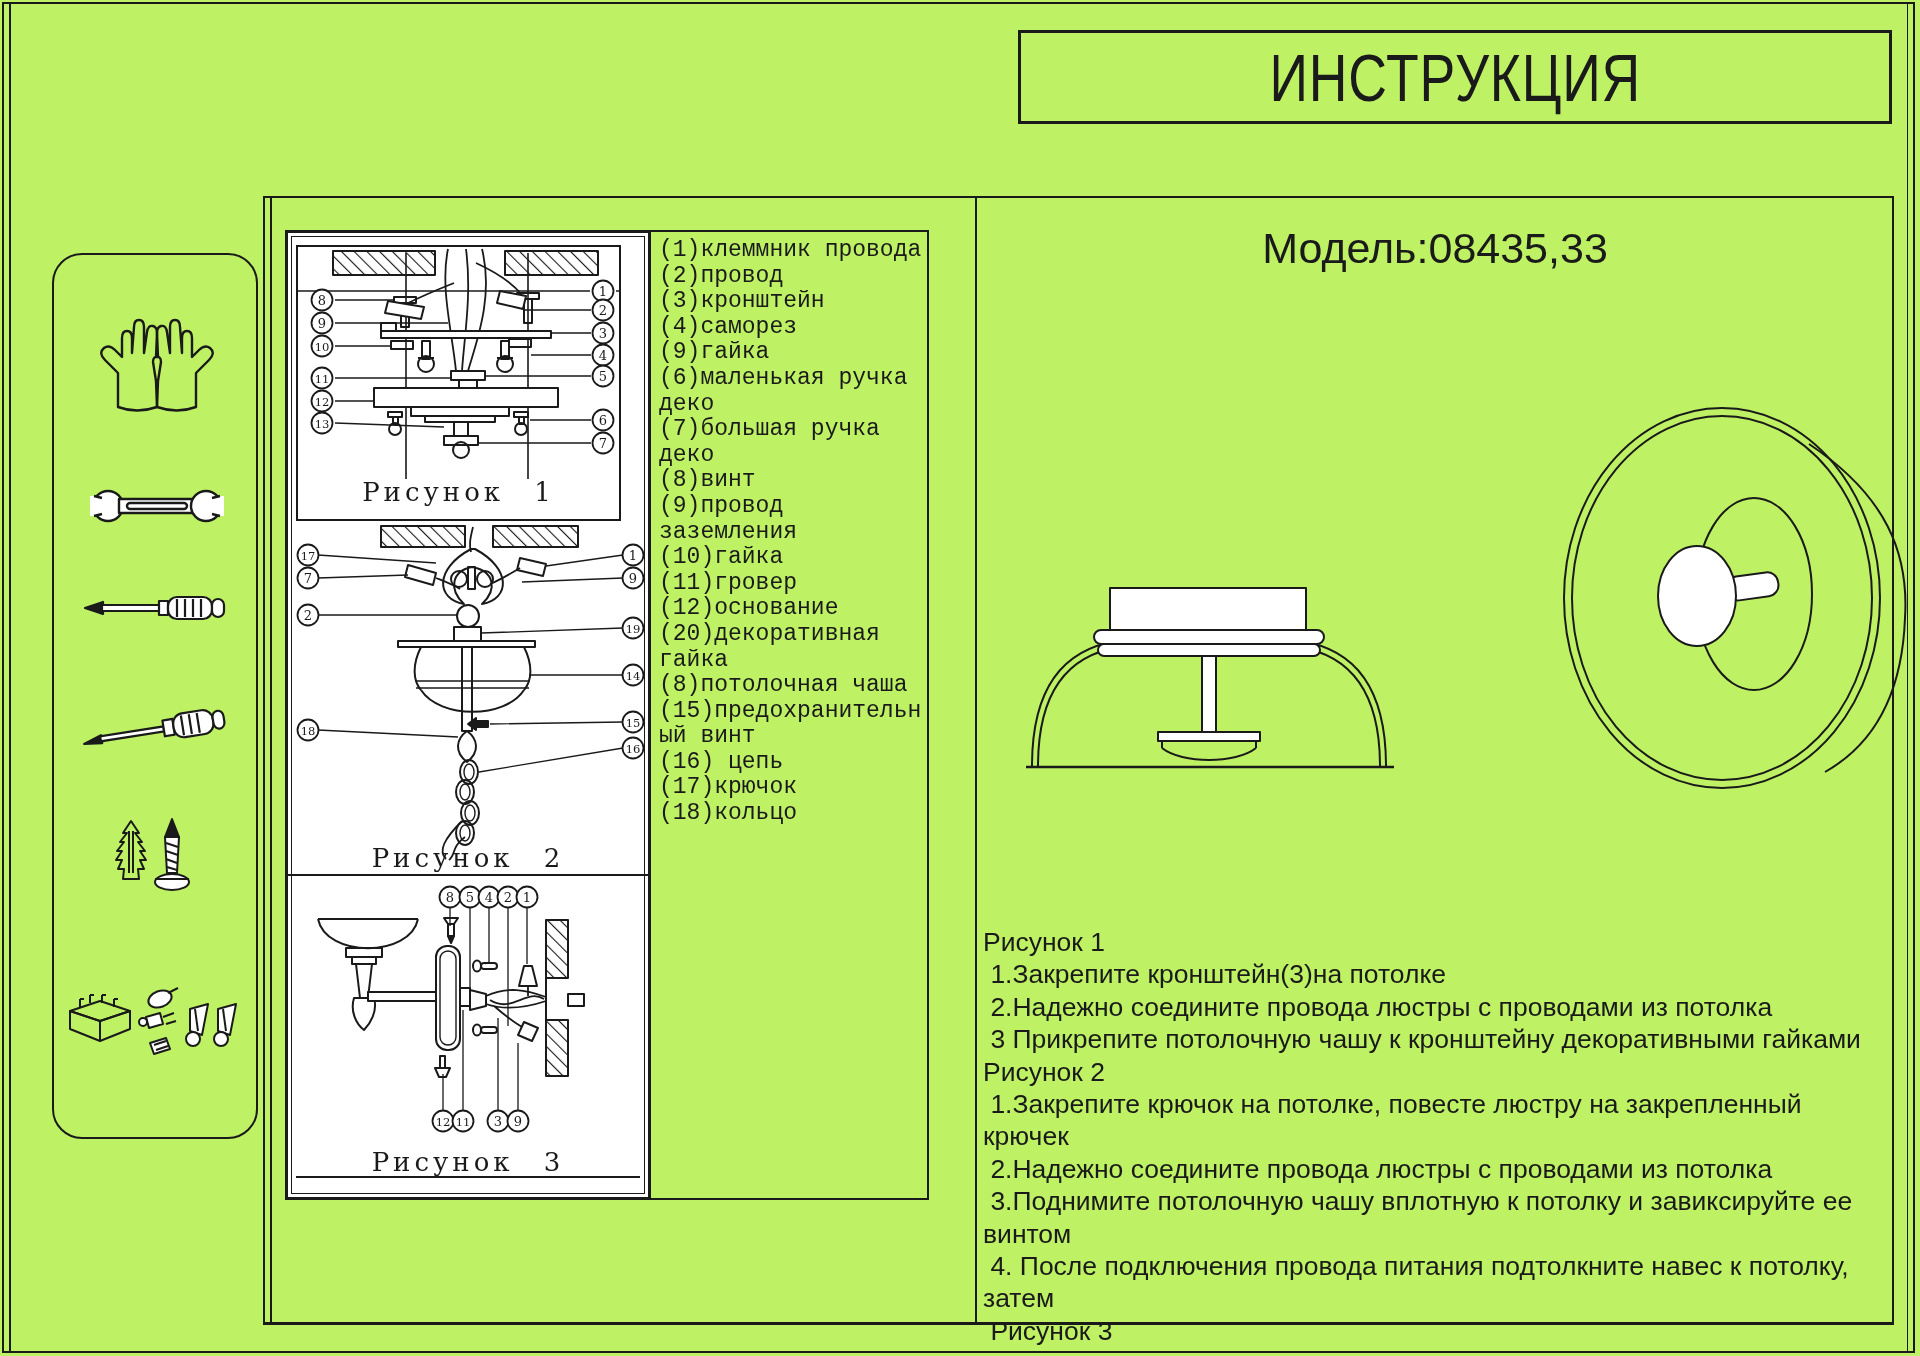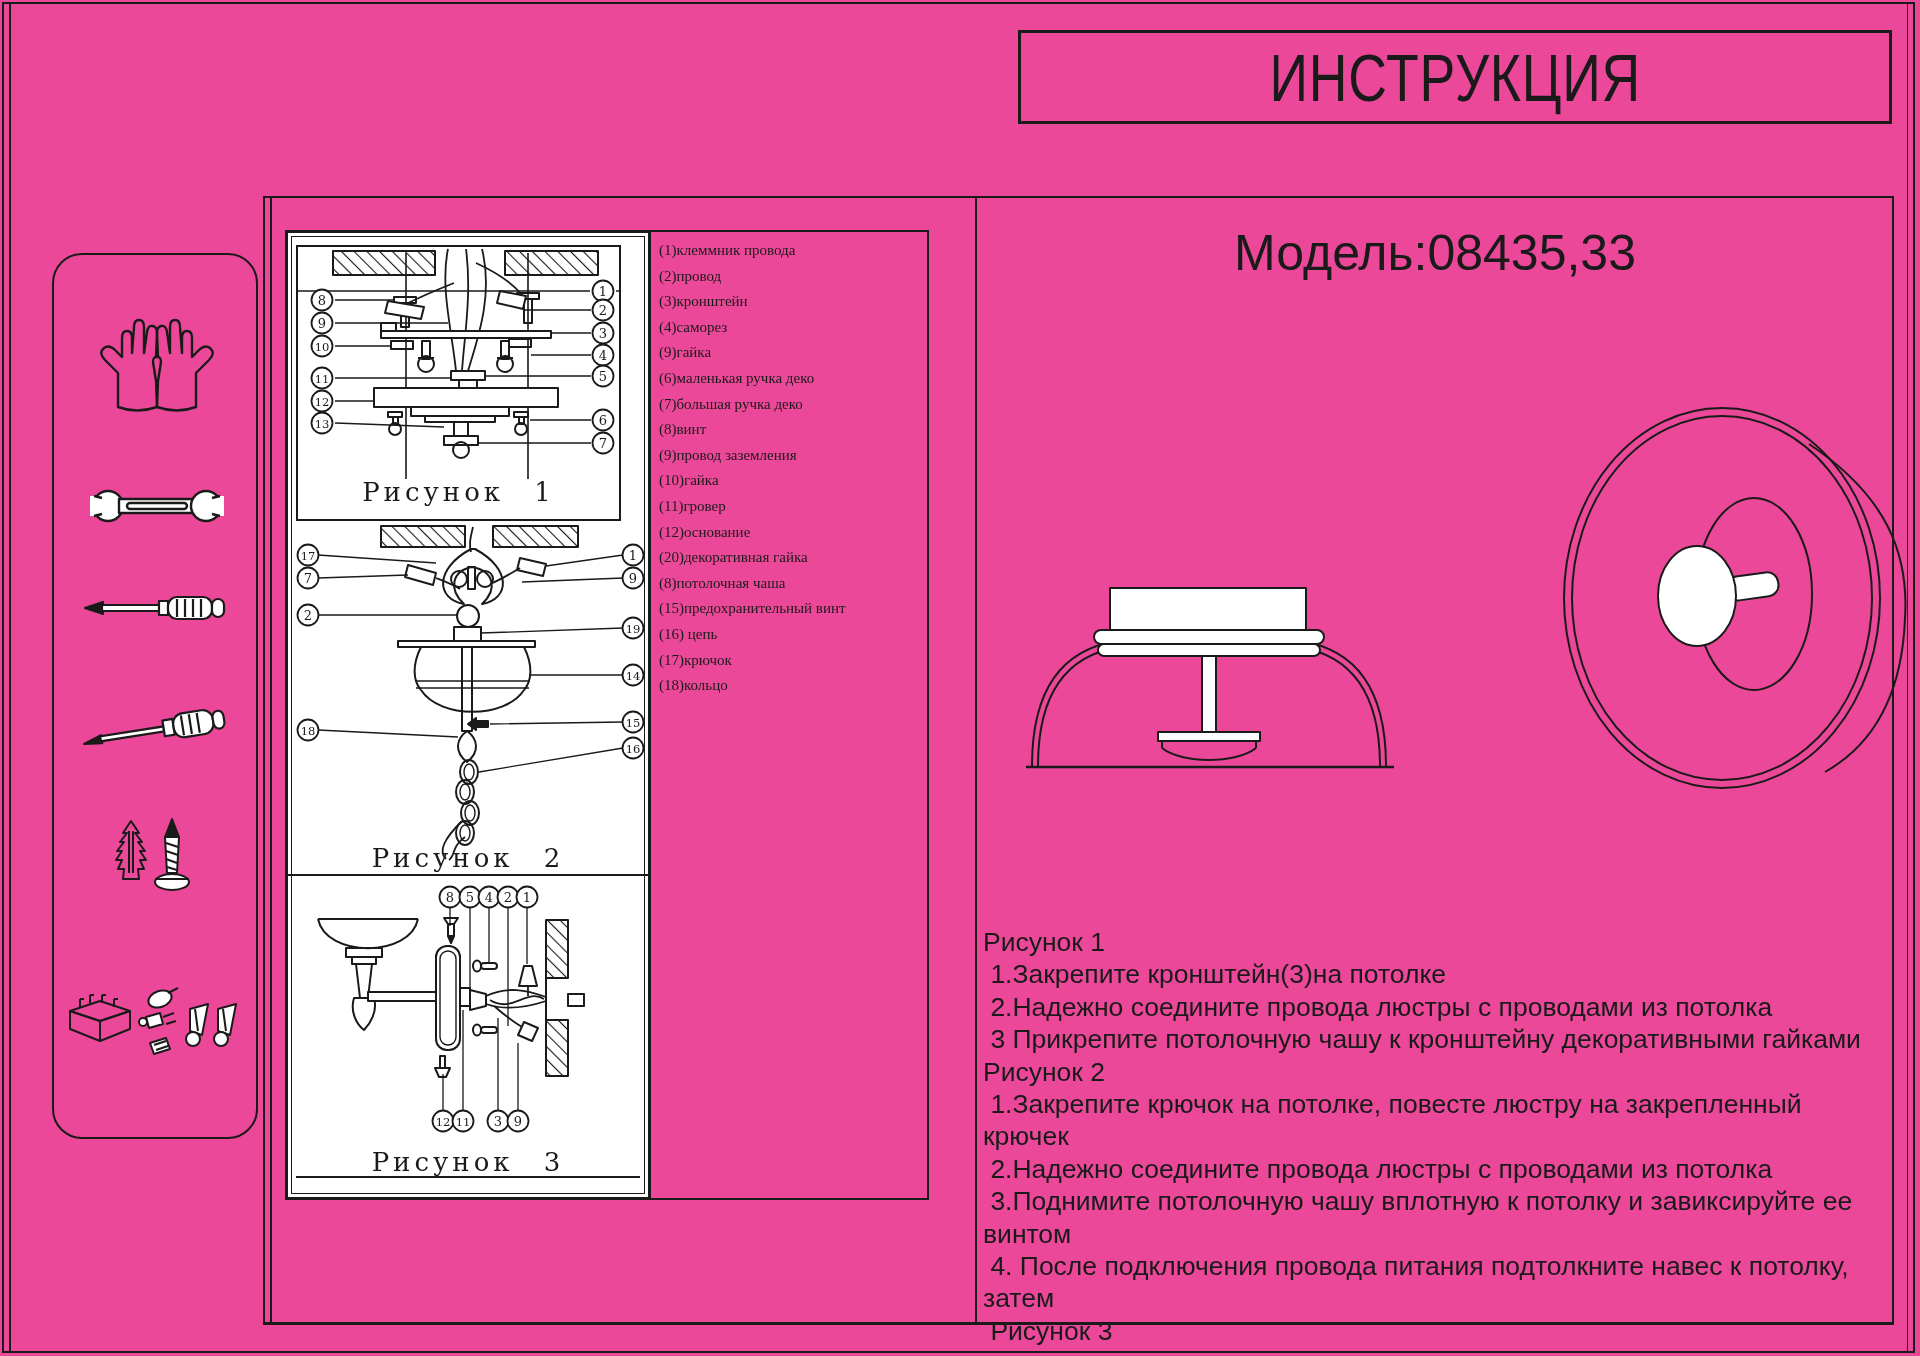--- a/index.html
+++ b/index.html
@@ -1,16 +1,16 @@
 <!DOCTYPE html>
 <html><head>
 <meta charset="utf-8">
 <style>
   html,body{margin:0;padding:0;background:#e8e8e8;}
-  .page{position:relative;width:1920px;height:1356px;background:#ec4899;
+  .page{position:relative;width:1920px;height:1356px;background:#bef264;
         font-family:"Liberation Sans",sans-serif;color:#1a1a1a;overflow:hidden;}
   .page-frame{position:absolute;left:2px;top:2px;right:5px;bottom:3px;border:2px solid #1a1a1a;pointer-events:none;}
   .edge-line-left{position:absolute;left:9px;top:2px;bottom:3px;width:1.5px;background:#1a1a1a;}
   .edge-line-right{position:absolute;right:12px;top:2px;bottom:3px;width:1.5px;background:#1a1a1a;}
 
   .title-box{position:absolute;left:1018px;top:30px;width:868px;height:88px;border:3px solid #1a1a1a;
              display:flex;align-items:center;justify-content:center;}
   .title-text{font-size:67px;font-weight:500;letter-spacing:1px;transform:scaleX(0.8);white-space:nowrap;}
 
   .sidebar{position:absolute;left:52px;top:253px;width:202px;height:882px;border:2px solid #1a1a1a;border-radius:30px;}
@@ -23,27 +23,27 @@
   .figures-box{position:absolute;left:-2px;top:-2px;height:calc(100% + 4px);width:366px;border:3px solid #1a1a1a;
                outline:1px solid #1a1a1a;outline-offset:-7px;box-sizing:border-box;background:#fff;}
   .fig1-frame{position:absolute;left:8px;top:12px;width:321px;height:272px;border:2px solid #1a1a1a;}
   .fig1-frame svg{position:absolute;left:0;top:0;}
   .fig-svg{position:absolute;left:0;}
   .fig-caption{position:absolute;left:0;right:0;text-align:center;font-family:"DejaVu Serif",serif;
                font-size:26px;letter-spacing:4px;word-spacing:18px;color:#1a1a1a;}
   .fig-sep{position:absolute;left:0;right:0;top:641px;border-top:2.5px solid #1a1a1a;}
   .fig3-underline{position:absolute;left:8px;right:8px;top:943px;border-top:2px solid #1a1a1a;}
 
-  .parts-list{position:absolute;left:372px;top:6px;right:5px;font-family:Liberation Serif, serif;
-              font-size:15px;line-height:25.6px;overflow-wrap:anywhere;}
+  .parts-list{position:absolute;left:372px;top:6px;right:5px;font-family:Liberation Mono, monospace;
+              font-size:23px;line-height:25.6px;overflow-wrap:anywhere;}
   .part-line{white-space:normal;}
 
   .divider-v{position:absolute;left:710px;top:0;bottom:0;width:2px;background:#1a1a1a;}
 
-  .model-label{position:absolute;left:715px;top:26px;width:910px;text-align:center;font-size:50px;font-weight:400;}
+  .model-label{position:absolute;left:715px;top:26px;width:910px;text-align:center;font-size:43px;font-weight:400;}
 
   .instructions{position:absolute;left:718px;top:728px;width:905px;font-size:26.5px;line-height:32.4px;}
   .instr-line{white-space:pre-wrap;}
 
   .lamp-side{position:absolute;left:757px;top:388px;}
   .lamp-persp{position:absolute;left:1292px;top:208px;}
 </style>
 </head>
 <body>
 

